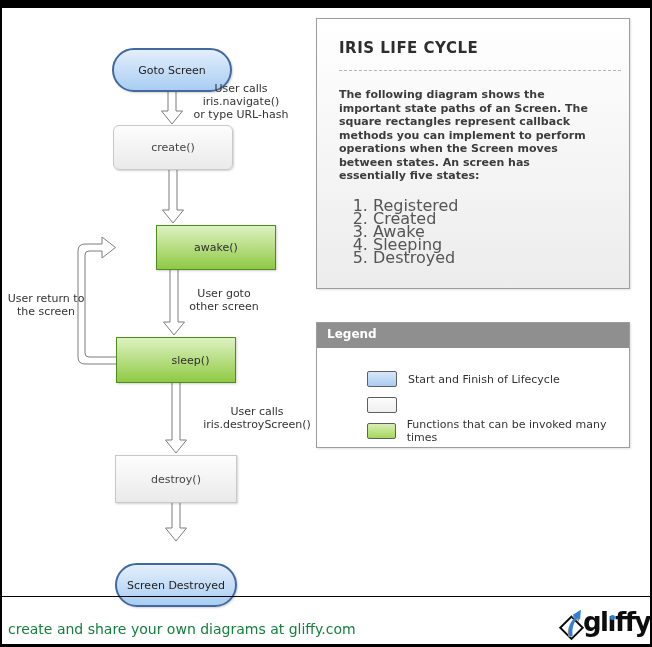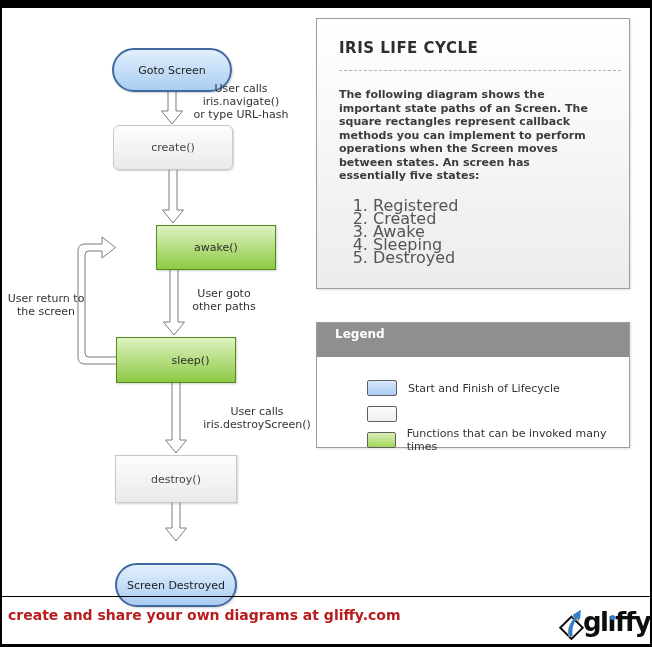--- a/index.html
+++ b/index.html
@@ -65,34 +65,34 @@
   .info-list{margin:16px 0 4px 0;padding-left:34px;font-size:16px;line-height:13px;color:#555;}
   .info-list li{margin:0;padding:0;}
 
   
   .legend{
     position:absolute;left:316px;top:322px;width:314px;height:126px;
     box-sizing:border-box;border:1px solid #9d9d9d;background:#ffffff;
     box-shadow:1px 1px 2px rgba(0,0,0,0.12);
   }
   .legend-header{
-    height:34px;background:#8f8f8f;color:#ffffff;font-size:12px;font-weight:bold;
-    line-height:23px;padding-left:18px;
+    height:25px;background:#8f8f8f;color:#ffffff;font-size:12px;font-weight:bold;
+    line-height:23px;padding-left:10px;
   }
   .legend-body{padding:18px 0 0 14px;}
   .legend-row{display:flex;align-items:center;height:26px;padding-left:36px;}
   .swatch{width:30px;height:16px;border:1px solid #5f5f5f;border-radius:2px;margin-right:11px;box-sizing:border-box;}
   .swatch.start{background:linear-gradient(180deg,#d7e7f9 0%,#a9ccf1 100%);}
   .swatch.once{background:linear-gradient(180deg,#fcfcfc 0%,#efefef 100%);}
   .swatch.many{background:linear-gradient(180deg,#d9efb7 0%,#a4d75c 100%);}
   .legend-label{font-size:11px;color:#333;}
 
   
   .footer-divider{position:absolute;left:0;top:596px;width:652px;height:1px;background:#000;}
-  .footer-text{position:absolute;left:8px;top:607px;font-size:14px;font-weight:bold;color:#b91c1c;}
+  .footer-text{position:absolute;left:8px;top:621px;font-size:14px;font-weight:normal;color:#15803d;}
   .logo{position:absolute;left:558px;top:602px;width:92px;height:42px;display:flex;align-items:flex-start;}
   .logo-mark{display:block;}
   .logo-word{
     font-size:26px;font-weight:bold;letter-spacing:-1.5px;color:#0d0d0d;
     line-height:40px;margin-left:-2px;
   }
   .logo-i{position:relative;}
   .logo-i::before{
     content:'';position:absolute;left:2px;top:8px;width:5px;height:5px;border-radius:50%;
     background:#2e80d2;
@@ -135,21 +135,21 @@
   <div class="node start" id="n-destroyed">
     <span>Screen Destroyed</span>
   </div>
 
   <div class="edge-label" id="lbl-navigate">
     <span>User calls iris.navigate()</span><br>
     <span>or type URL-hash</span>
   </div>
   <div class="edge-label" id="lbl-goto">
     <span>User goto</span><br>
-    <span>other paths</span>
+    <span>other screen</span>
   </div>
   <div class="edge-label" id="lbl-return">
     <span>User return to</span><br>
     <span>the screen</span>
   </div>
   <div class="edge-label" id="lbl-destroy">
     <span>User calls</span><br>
     <span>iris.destroyScreen()</span>
   </div>
 

